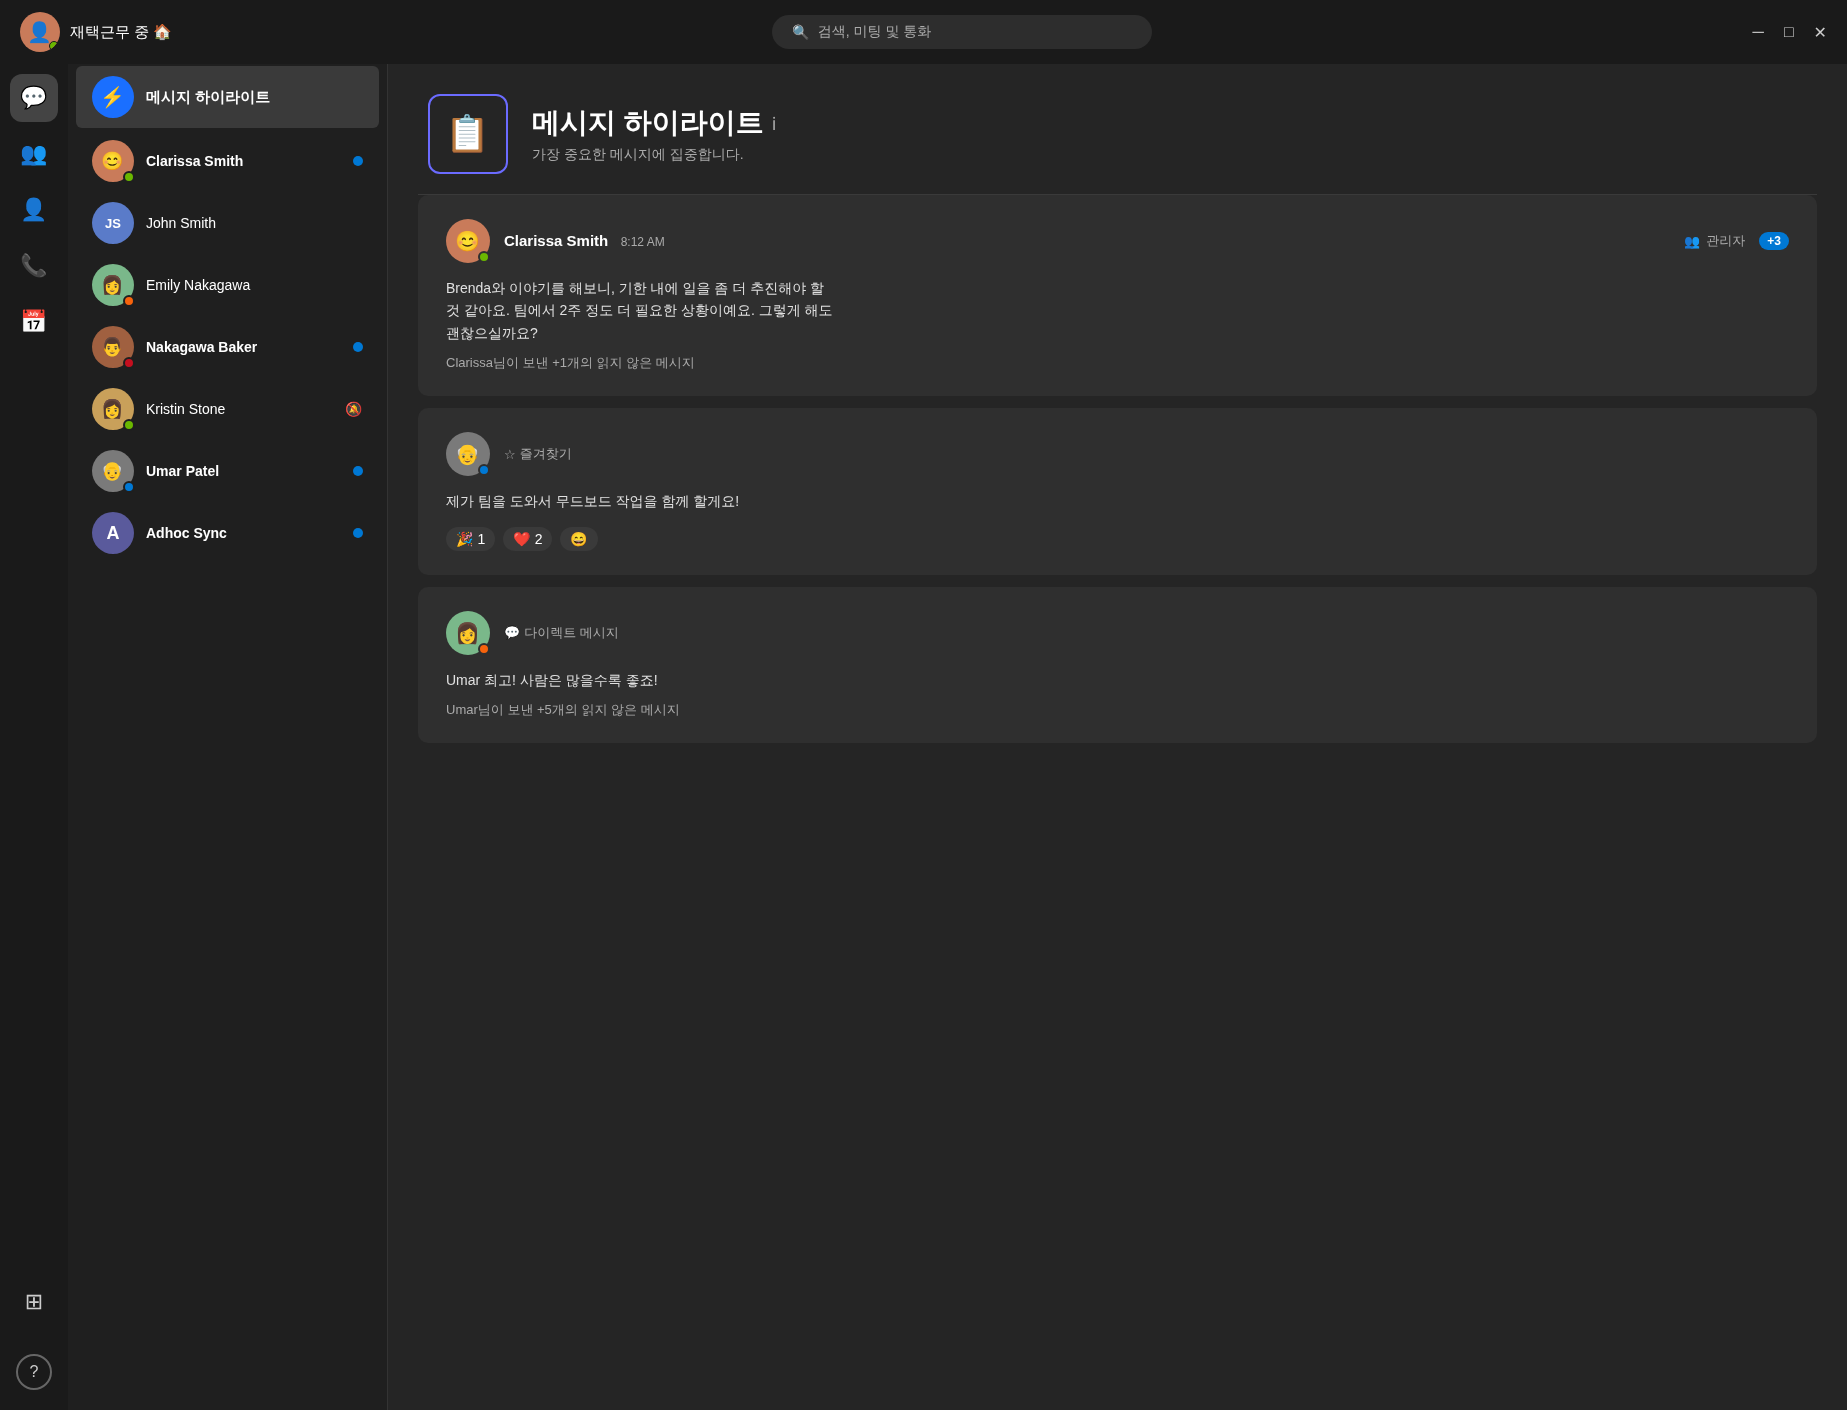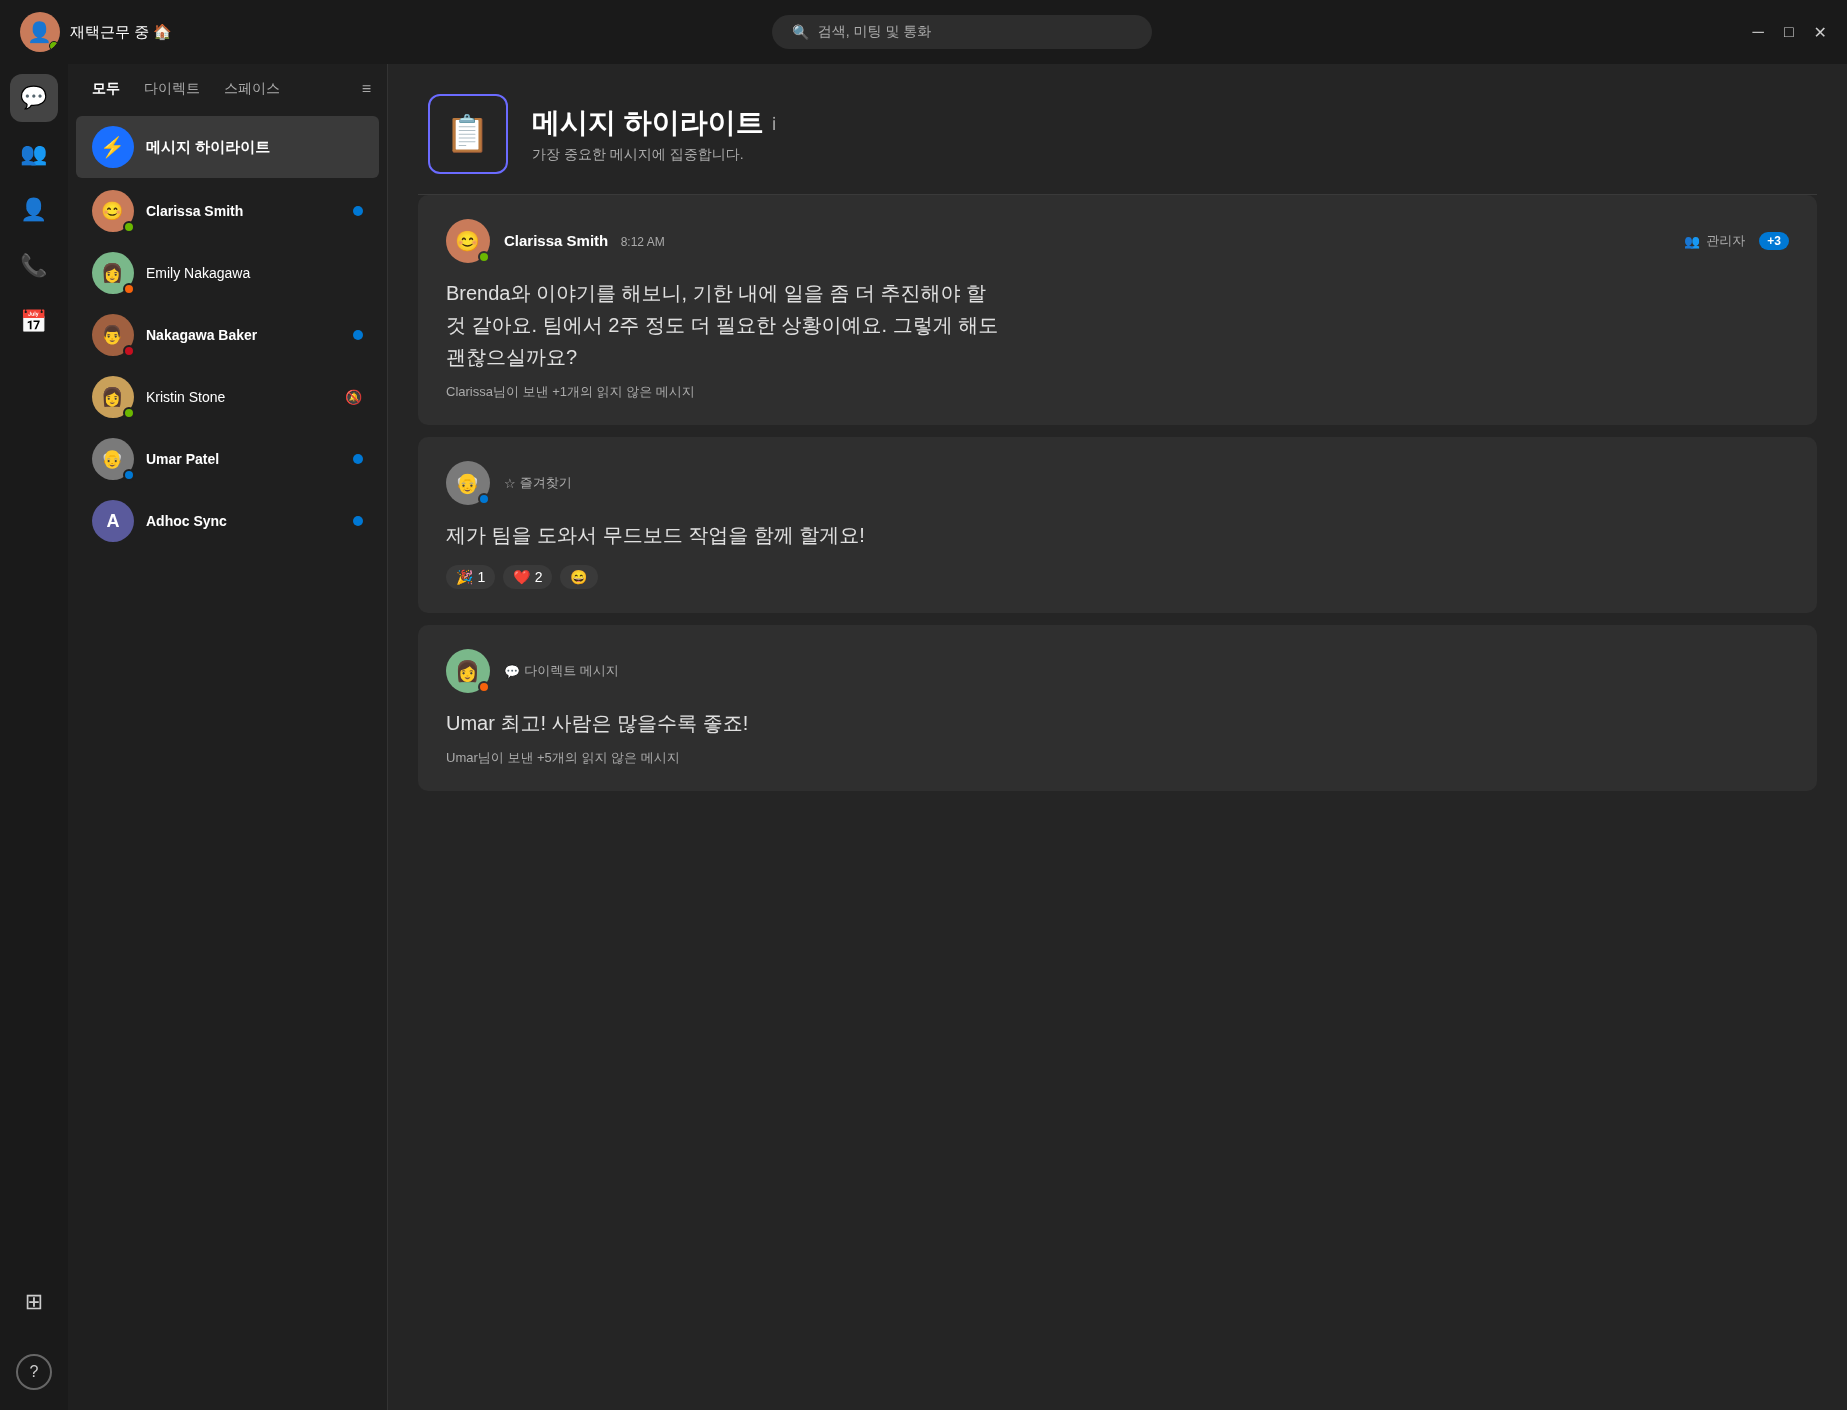--- a/index.html
+++ b/index.html
@@ -345,21 +345,21 @@
     }
     .msg-action {
       color: #aaa;
       font-size: 13px;
       display: flex;
       align-items: center;
       gap: 4px;
       cursor: pointer;
     }
     .msg-body {
-      font-size: 20px;
+      font-size: 14px;
       color: #e0e0e0;
       line-height: 1.6;
       margin-bottom: 10px;
     }
     .msg-unread-note {
       font-size: 13px;
       color: #aaa;
     }
 
     
@@ -414,43 +414,43 @@
     <div class="rail-icon active" title="Chat">💬</div>
     <div class="rail-icon" title="People">👥</div>
     <div class="rail-icon" title="Contact">👤</div>
     <div class="rail-icon" title="Phone">📞</div>
     <div class="rail-icon" title="Calendar">📅</div>
     <div class="rail-icon rail-icon-bottom" title="Apps" style="margin-top:auto;">⊞</div>
     <div class="rail-icon" title="Help" style="margin-bottom:20px; width:36px; height:36px; border:2px solid #666; border-radius:50%; font-size:16px;">?</div>
   </div>
 
   <div class="sidebar">
-    <div class="sidebar-tabs">
-      <button class="tab-btn active">모두</button>
-      <button class="tab-btn">다이렉트</button>
-      <button class="tab-btn">스페이스</button>
-      <span class="sidebar-filter-icon">≡</span>
-    </div>
 
     <div class="sidebar-item active">
       <div class="sidebar-item-icon highlight-icon">⚡</div>
       <span class="sidebar-item-label">메시지 하이라이트</span>
     </div>
 
     <div class="contact-item">
       <div class="avatar">
         <div class="avatar-circle" style="background:#c97b5a; width:42px; height:42px;">
           <span style="font-size:18px;">😊</span>
         </div>
         <div class="status-indicator status-green"></div>
       </div>
       <span class="contact-name bold">Clarissa Smith</span>
       <div class="contact-unread"></div>
     </div>
 
+    <div class="contact-item">
+      <div class="avatar">
+        <div class="avatar-circle" style="background:#5a7bc9; width:42px; height:42px; font-size:13px;">JS</div>
+      </div>
+      <span class="contact-name">John Smith</span>
+    </div>
 
     <div class="contact-item">
       <div class="avatar">
         <div class="avatar-circle" style="background:#7ab88a; width:42px; height:42px;">
           <span style="font-size:18px;">👩</span>
         </div>
         <div class="status-indicator status-orange"></div>
       </div>
       <span class="contact-name">Emily Nakagawa</span>
     </div>

